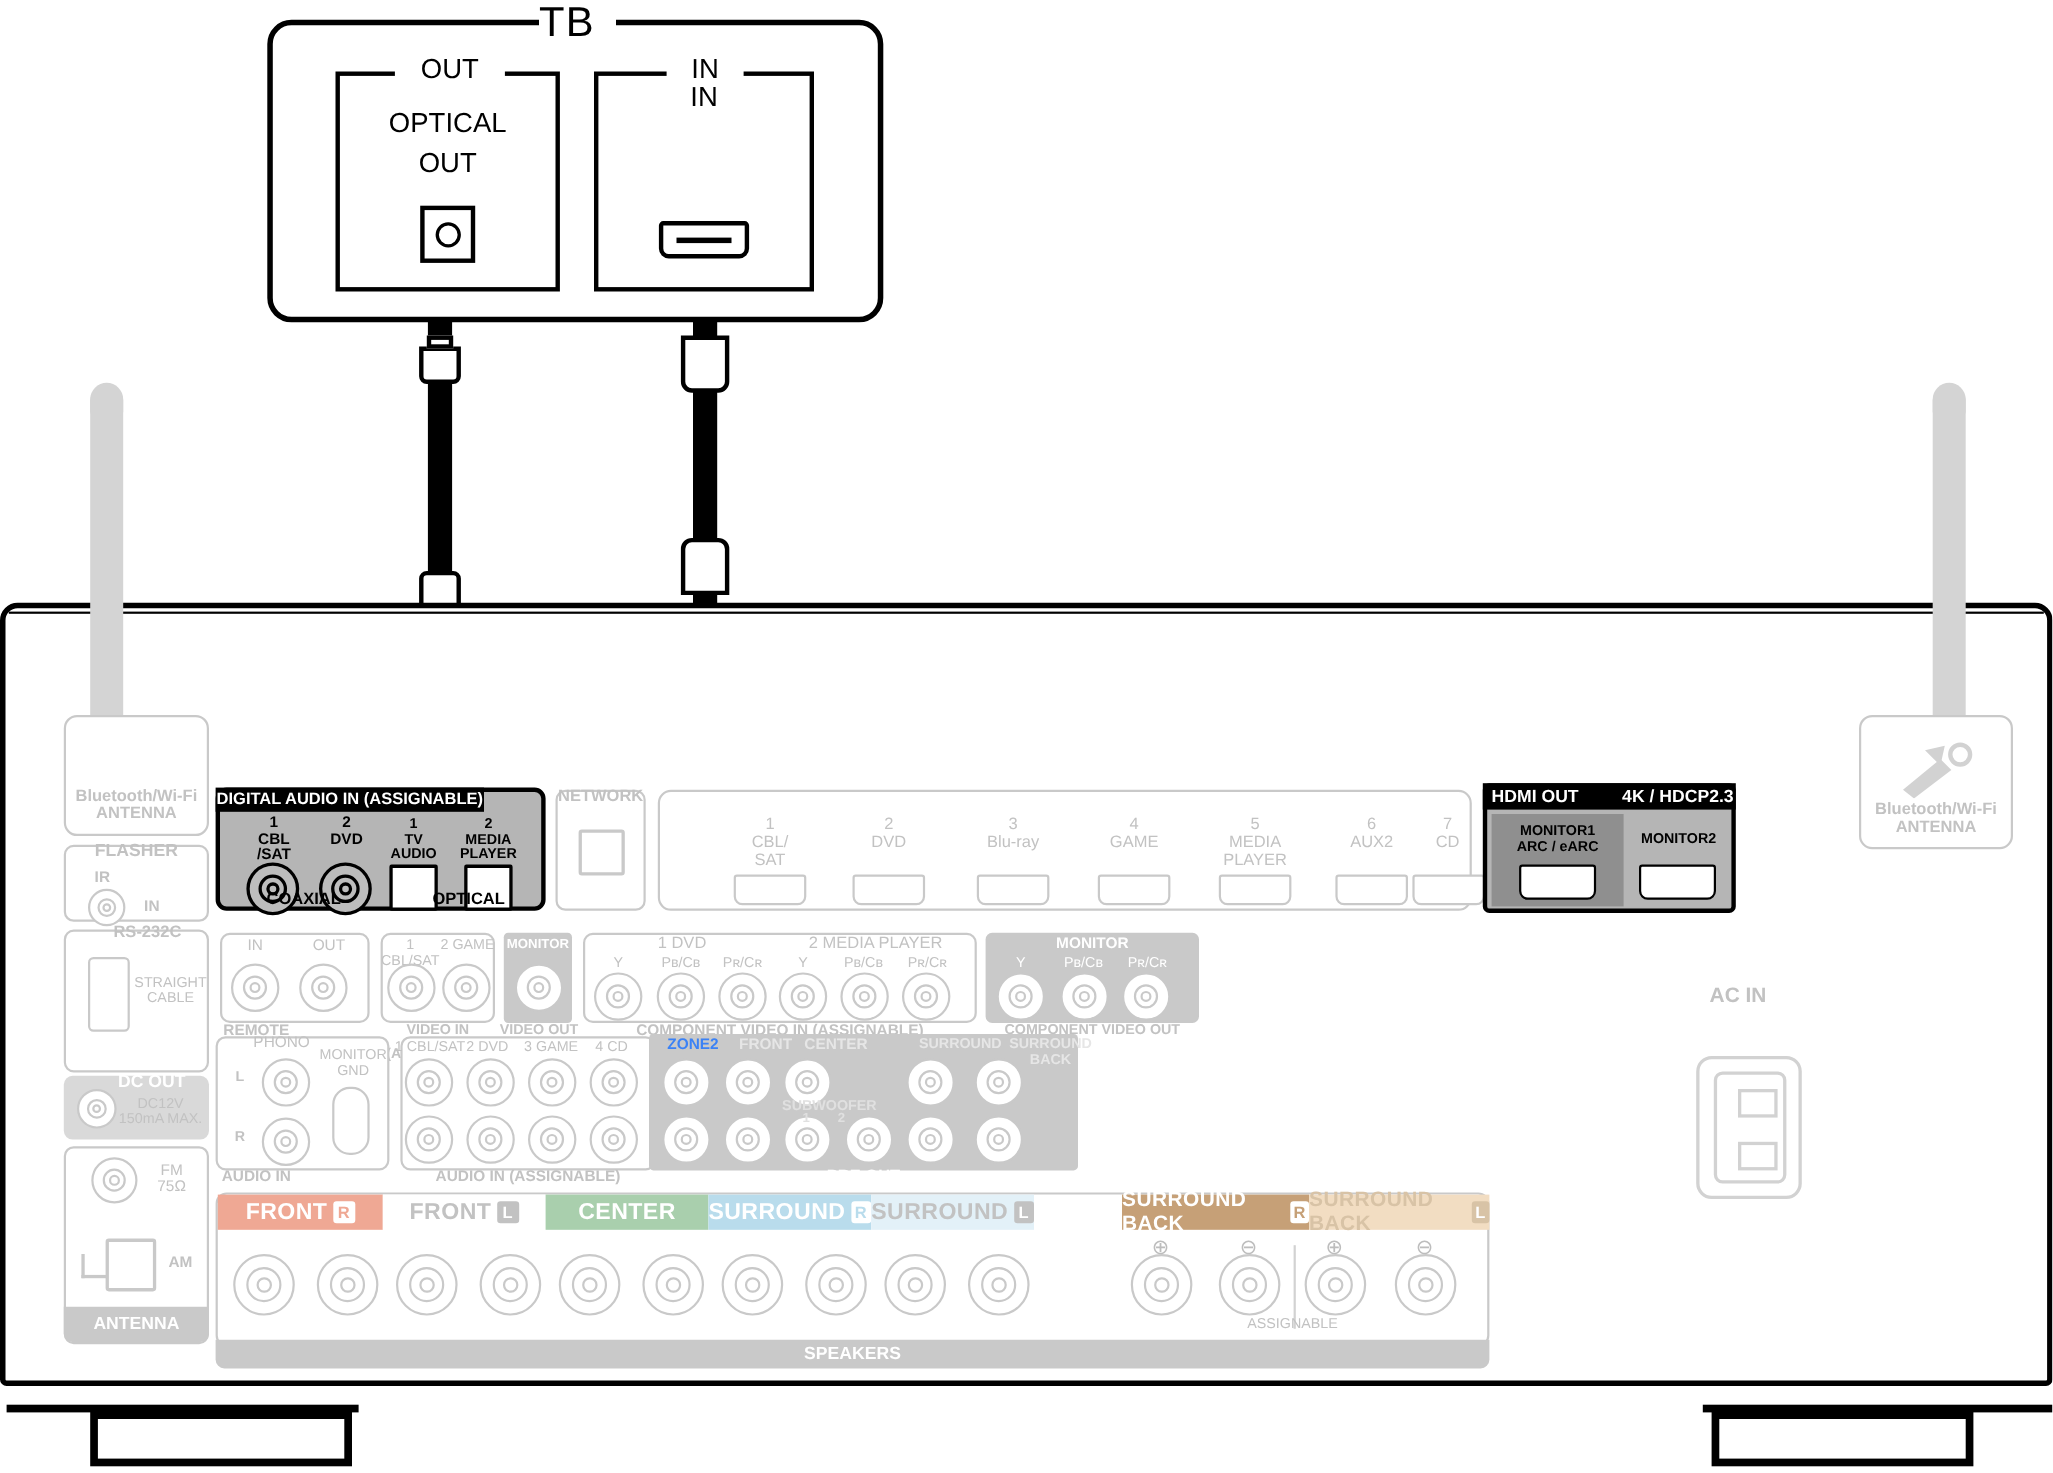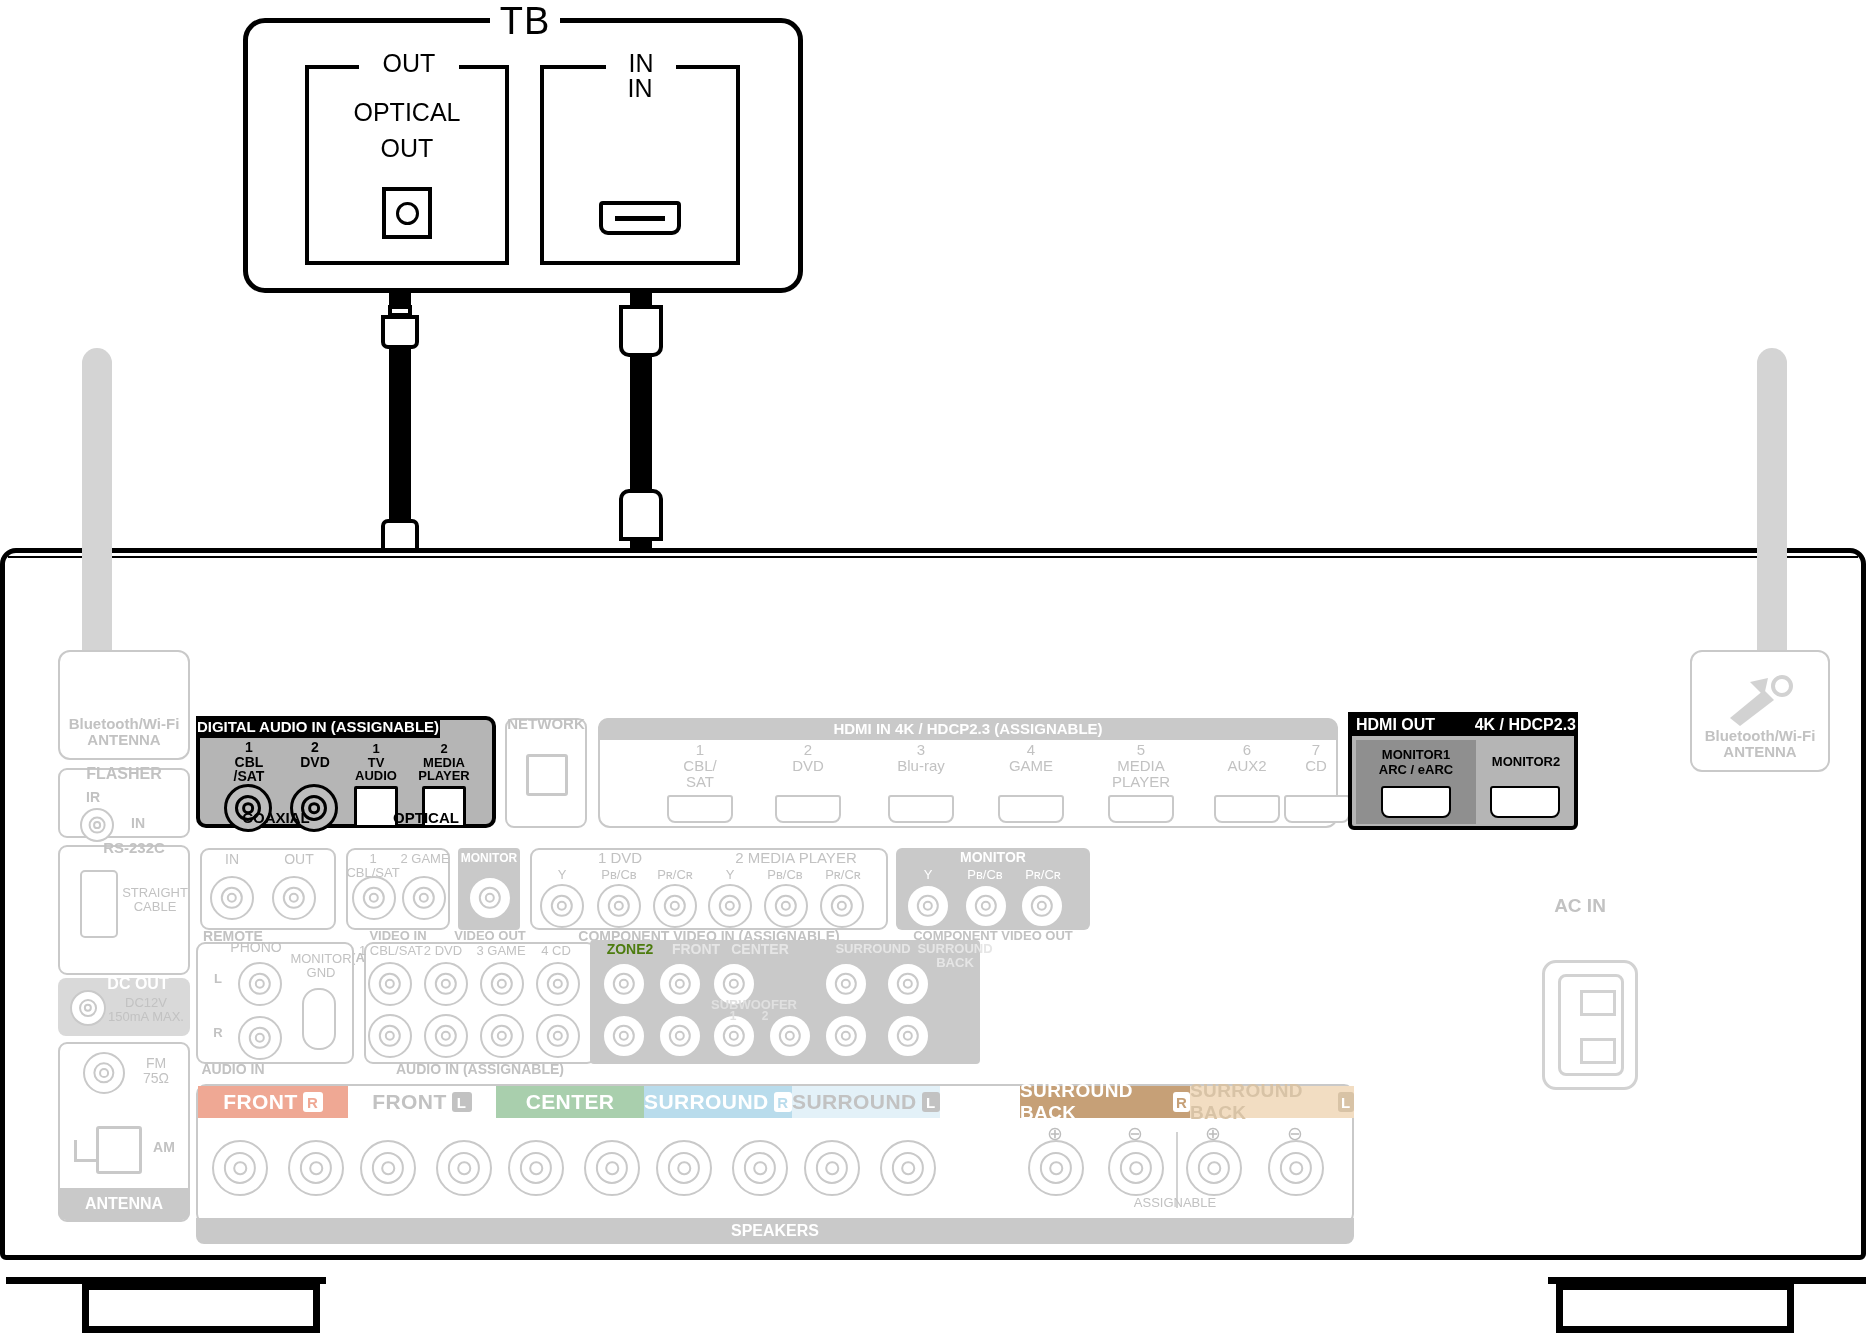--- a/index.html
+++ b/index.html
@@ -3,21 +3,21 @@
 <meta charset="utf-8">
 <style>
   html,body{margin:0;padding:0;background:#fff;}
   body{font-family:"Liberation Sans",sans-serif;}
   #stage{position:relative;width:1866px;height:1339px;background:#fff;overflow:hidden;}
 
   .abs{position:absolute;box-sizing:border-box;}
 
   
   #tvbox{left:243px;top:18px;width:560px;height:275px;border:5px solid #000;border-radius:22px;}
-  #tvbox-title{left:490px;top:0px;width:70px;height:44px;font-size:38px;color:#000;text-align:center;background:#fff;line-height:42px;letter-spacing:1px;}
+  #tvbox-title{left:490px;top:0px;width:70px;height:44px;font-size:38px;color:#000;background:#fff;line-height:42px;letter-spacing:1px;}
   .tv-sub{border:4px solid #000;background:#fff;}
   #tv-out{left:305px;top:65px;width:204px;height:200px;}
   #tv-in{left:540px;top:65px;width:200px;height:200px;}
   .tv-sub-cap{position:absolute;top:-20px;background:#fff;text-align:center;font-size:25px;color:#000;}
   .tv-lines{text-align:center;color:#000;font-size:25px;line-height:34px;padding-top:26px;}
 
   
   .opt-port{position:absolute;left:50%;transform:translateX(-50%);bottom:22px;width:42px;height:44px;border:4px solid #000;background:#fff;display:flex;align-items:center;justify-content:center;}
   .opt-port i{display:block;width:17px;height:17px;border:3px solid #000;border-radius:50%;}
   
@@ -180,21 +180,20 @@
     <span>PLAYER</span>
   </div>
   <div class="abs" style="left:422px;top:786px;width:44px;height:42px;border:3px solid #000;background:#fff;border-radius:2px;"></div>
   <div class="lbl abs" style="left:356px;top:810px;width:140px;font-size:15px;color:#000;">OPTICAL</div>
 
   <div class="blk abs" style="left:505px;top:718px;width:82px;height:110px;"></div>
   <div class="lbl abs" style="left:502px;top:716px;width:88px;font-size:15px;">NETWORK</div>
   <div class="abs" style="left:526px;top:754px;width:42px;height:42px;border:3px solid #c9c9c9;border-radius:3px;background:#fff;"></div>
 
   <div class="blk abs" style="left:598px;top:718px;width:740px;height:110px;border-radius:12px;"></div>
-  <div class="cap abs" style="left:598px;top:718px;width:740px;height:22px;font-size:15px;line-height:22px;border-radius:10px 10px 0 0;">HDMI IN 4K / HDCP2.3 (ASSIGNABLE)</div>
 
   <div class="lbl abs" style="left:660px;top:742px;width:80px;font-size:15px;font-weight:normal;">
     <span>1</span><br>
     <span>CBL/</span><br>
     <span>SAT</span>
   </div>
   <div class="hsock abs" style="left:667px;top:795px;width:66px;height:28px;"></div>
 
   <div class="lbl abs" style="left:768px;top:742px;width:80px;font-size:15px;font-weight:normal;">
     <span>2</span><br>
@@ -318,21 +317,21 @@
   <div class="rca abs" style="left:368px;top:1014px;width:44px;height:44px;"></div>
   <div class="rca abs" style="left:424px;top:962px;width:44px;height:44px;"></div>
   <div class="rca abs" style="left:424px;top:1014px;width:44px;height:44px;"></div>
   <div class="rca abs" style="left:480px;top:962px;width:44px;height:44px;"></div>
   <div class="rca abs" style="left:480px;top:1014px;width:44px;height:44px;"></div>
   <div class="rca abs" style="left:536px;top:962px;width:44px;height:44px;"></div>
   <div class="rca abs" style="left:536px;top:1014px;width:44px;height:44px;"></div>
   <div class="cap abs" style="left:364px;top:1058px;width:232px;height:22px;font-size:14px;line-height:22px;background:transparent;color:#c2c2c2;">AUDIO IN (ASSIGNABLE)</div>
 
   <div class="abs" style="left:590px;top:940px;width:390px;height:124px;background:#c9c9c9;border-radius:4px;"></div>
-  <div class="lbl abs" style="left:594px;top:942px;width:72px;font-size:14px;color:#4d7c0f;">ZONE2</div>
+  <div class="lbl abs" style="left:594px;top:942px;width:72px;font-size:14px;color:#3b82f6;">ZONE2</div>
   <div class="lbl abs" style="left:660px;top:942px;width:72px;font-size:14px;color:#e6e6e6;">FRONT</div>
   <div class="lbl abs" style="left:722px;top:942px;width:76px;font-size:14px;color:#e6e6e6;">CENTER</div>
   <div class="lbl abs" style="left:828px;top:942px;width:90px;font-size:13px;color:#e6e6e6;">SURROUND</div>
   <div class="lbl abs" style="left:900px;top:942px;width:110px;font-size:13px;color:#e6e6e6;">SURROUND BACK</div>
 
   <div class="rca abs" style="left:602px;top:962px;width:44px;height:44px;"></div>
   <div class="rca abs" style="left:602px;top:1014px;width:44px;height:44px;"></div>
   <div class="rca abs" style="left:658px;top:962px;width:44px;height:44px;"></div>
   <div class="rca abs" style="left:658px;top:1014px;width:44px;height:44px;"></div>
   <div class="rca abs" style="left:712px;top:962px;width:44px;height:44px;"></div>

